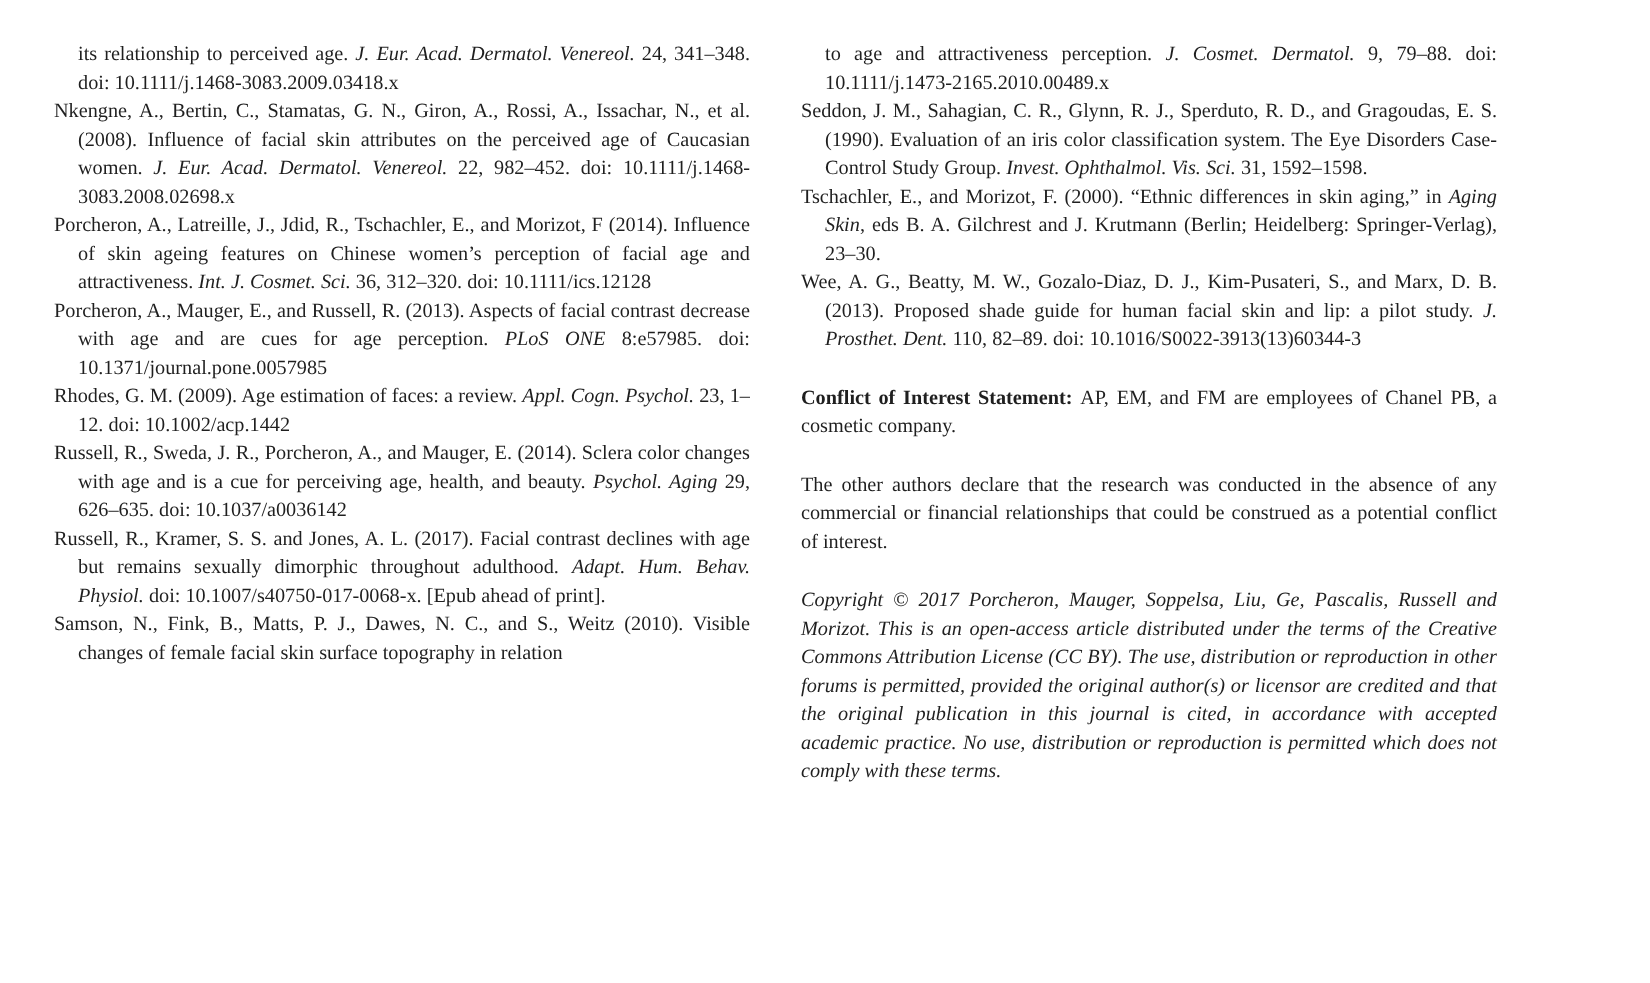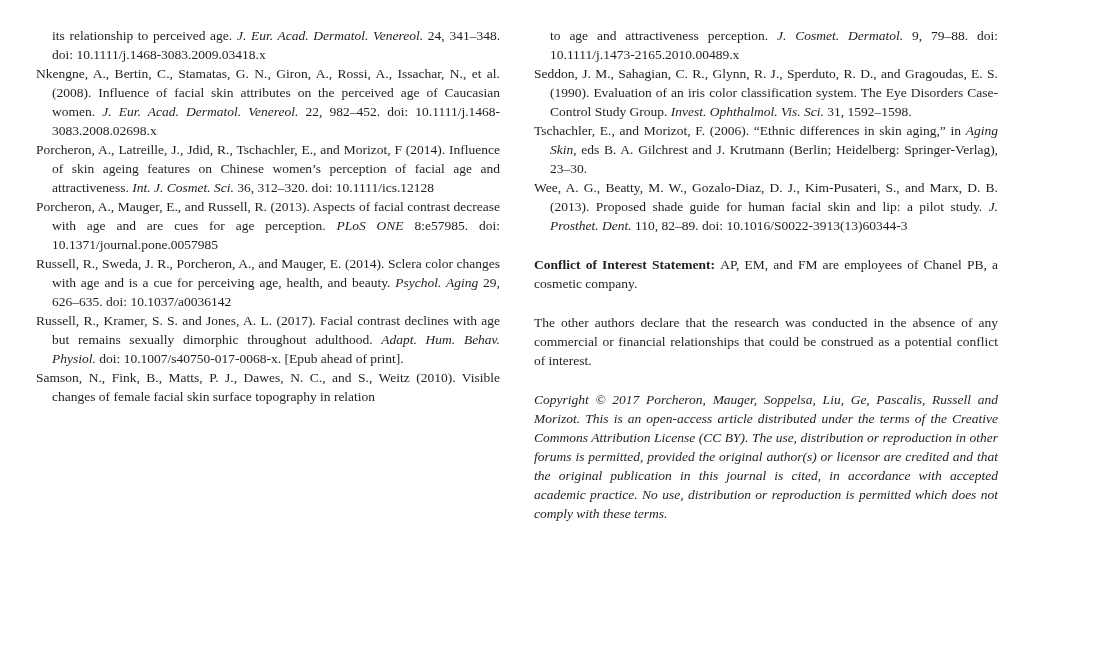--- a/index.html
+++ b/index.html
@@ -52,26 +52,27 @@
 </style>
 </head>
 <body>
 
 <div class="page">
   <div class="col">
       <p class="ref flush"><span>its relationship to perceived age. </span><span class="italic">J. Eur. Acad. Dermatol. Venereol.</span><span> 24, 341–348. doi: 10.1111/j.1468-3083.2009.03418.x</span></p>
       <p class="ref hanging"><span>Nkengne, A., Bertin, C., Stamatas, G. N., Giron, A., Rossi, A., Issachar, N., et al. (2008). Influence of facial skin attributes on the perceived age of Caucasian women. </span><span class="italic">J. Eur. Acad. Dermatol. Venereol.</span><span> 22, 982–452. doi: 10.1111/j.1468-3083.2008.02698.x</span></p>
       <p class="ref hanging"><span>Porcheron, A., Latreille, J., Jdid, R., Tschachler, E., and Morizot, F (2014). Influence of skin ageing features on Chinese women’s perception of facial age and attractiveness. </span><span class="italic">Int. J. Cosmet. Sci.</span><span> 36, 312–320. doi: 10.1111/ics.12128</span></p>
       <p class="ref hanging"><span>Porcheron, A., Mauger, E., and Russell, R. (2013). Aspects of facial contrast decrease with age and are cues for age perception. </span><span class="italic">PLoS ONE</span><span> 8:e57985. doi: 10.1371/journal.pone.0057985</span></p>
+      <p class="ref hanging"><span>Rhodes, G. M. (2009). Age estimation of faces: a review. </span><span class="italic">Appl. Cogn. Psychol.</span><span> 23, 1–12. doi: 10.1002/acp.1442</span></p>
       <p class="ref hanging"><span>Russell, R., Sweda, J. R., Porcheron, A., and Mauger, E. (2014). Sclera color changes with age and is a cue for perceiving age, health, and beauty. </span><span class="italic">Psychol. Aging</span><span> 29, 626–635. doi: 10.1037/a0036142</span></p>
       <p class="ref hanging"><span>Russell, R., Kramer, S. S. and Jones, A. L. (2017). Facial contrast declines with age but remains sexually dimorphic throughout adulthood. </span><span class="italic">Adapt. Hum. Behav. Physiol.</span><span> doi: 10.1007/s40750-017-0068-x. [Epub ahead of print].</span></p>
       <p class="ref hanging"><span>Samson, N., Fink, B., Matts, P. J., Dawes, N. C., and S., Weitz (2010). Visible changes of female facial skin surface topography in relation</span></p>
     </div>
   <div class="col">
       <p class="ref flush"><span>to age and attractiveness perception. </span><span class="italic">J. Cosmet. Dermatol.</span><span> 9, 79–88. doi: 10.1111/j.1473-2165.2010.00489.x</span></p>
       <p class="ref hanging"><span>Seddon, J. M., Sahagian, C. R., Glynn, R. J., Sperduto, R. D., and Gragoudas, E. S. (1990). Evaluation of an iris color classification system. The Eye Disorders Case-Control Study Group. </span><span class="italic">Invest. Ophthalmol. Vis. Sci.</span><span> 31, 1592–1598.</span></p>
-      <p class="ref hanging"><span>Tschachler, E., and Morizot, F. (2006). “Ethnic differences in skin aging,” in </span><span class="italic">Aging Skin</span><span>, eds B. A. Gilchrest and J. Krutmann (Berlin; Heidelberg: Springer-Verlag), 23–30.</span></p>
+      <p class="ref hanging"><span>Tschachler, E., and Morizot, F. (2000). “Ethnic differences in skin aging,” in </span><span class="italic">Aging Skin</span><span>, eds B. A. Gilchrest and J. Krutmann (Berlin; Heidelberg: Springer-Verlag), 23–30.</span></p>
       <p class="ref hanging"><span>Wee, A. G., Beatty, M. W., Gozalo-Diaz, D. J., Kim-Pusateri, S., and Marx, D. B. (2013). Proposed shade guide for human facial skin and lip: a pilot study. </span><span class="italic">J. Prosthet. Dent.</span><span> 110, 82–89. doi: 10.1016/S0022-3913(13)60344-3</span></p>
       <p class="ref plain spaced"><span class="bold">Conflict of Interest Statement: </span><span>AP, EM, and FM are employees of Chanel PB, a cosmetic company.</span></p>
       <p class="ref plain spaced"><span>The other authors declare that the research was conducted in the absence of any commercial or financial relationships that could be construed as a potential conflict of interest.</span></p>
       <p class="ref plain spaced"><span class="italic">Copyright © 2017 Porcheron, Mauger, Soppelsa, Liu, Ge, Pascalis, Russell and Morizot. This is an open-access article distributed under the terms of the Creative Commons Attribution License (CC BY). The use, distribution or reproduction in other forums is permitted, provided the original author(s) or licensor are credited and that the original publication in this journal is cited, in accordance with accepted academic practice. No use, distribution or reproduction is permitted which does not comply with these terms.</span></p>
     </div>
 </div>
 
 </body></html>

